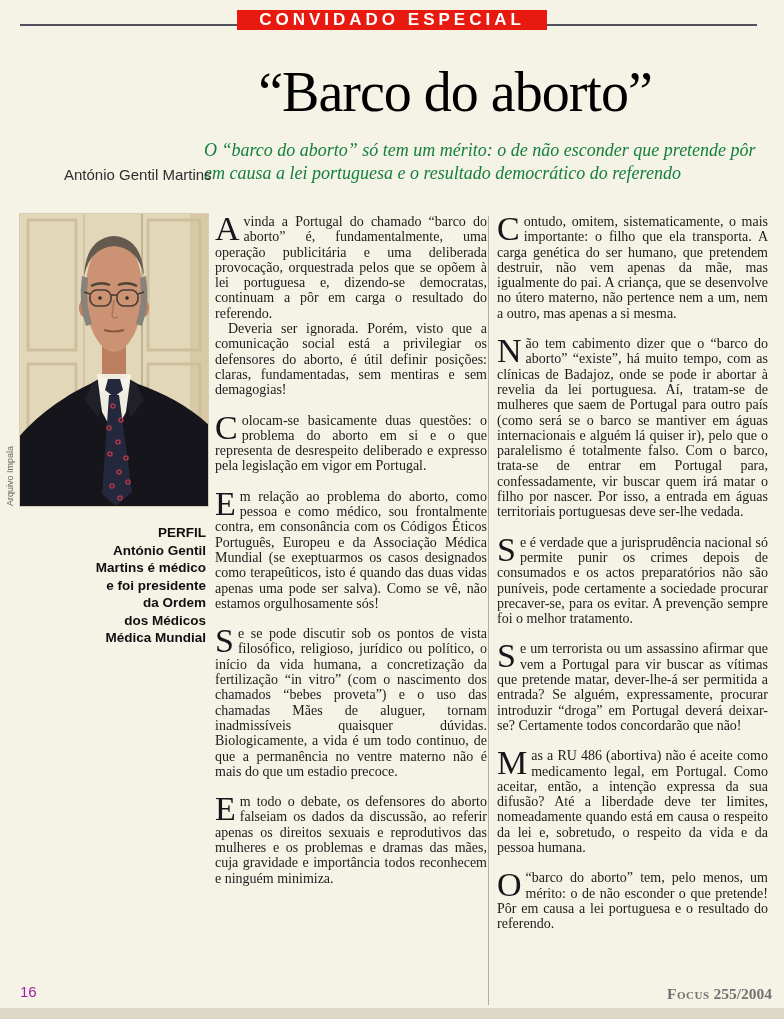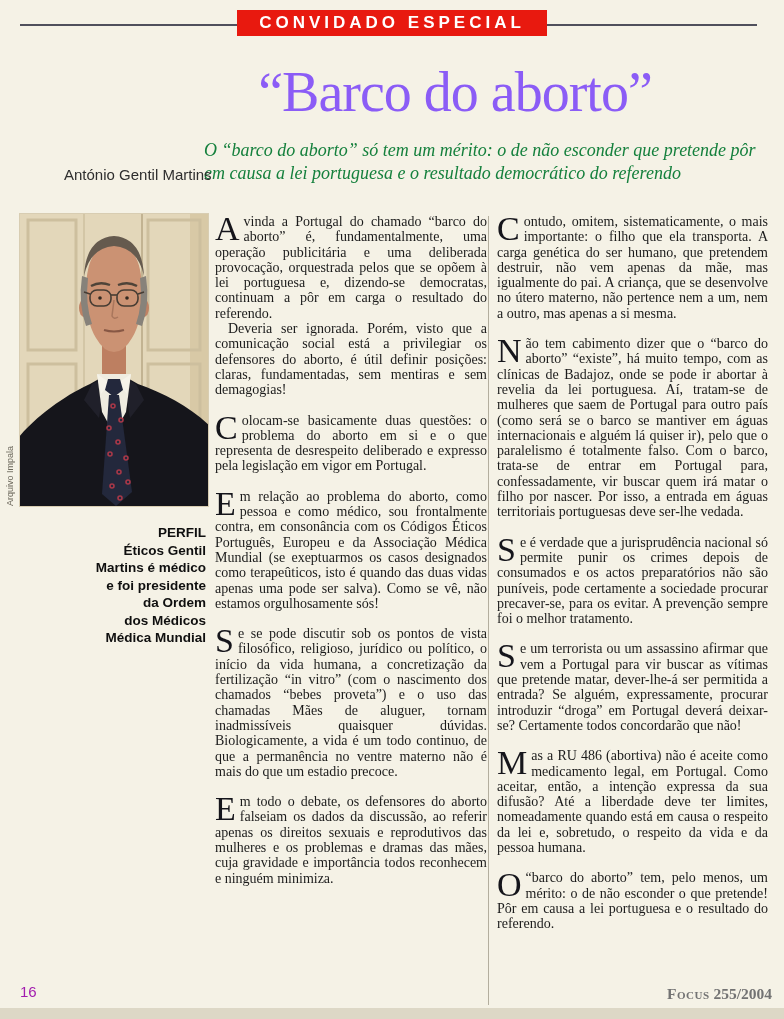--- a/index.html
+++ b/index.html
@@ -2,28 +2,28 @@
 <html><head>
 <meta charset="utf-8">
 <style>
   html,body{margin:0;padding:0;background:#d9d6c9;}
   .page{position:relative;width:784px;height:1019px;background:#f5f2e6;overflow:hidden;
         font-family:"Liberation Serif",serif;color:#1c1c1c;}
   
   .rule{position:absolute;top:24px;height:2px;background:#50505c;}
   .rule-left{left:20px;width:217px;}
   .rule-right{left:547px;width:210px;}
-  .banner{position:absolute;left:237px;top:10px;width:310px;height:26px;background:#e8190f;
+  .banner{position:absolute;left:237px;top:10px;width:310px;height:20px;background:#e8190f;
           display:flex;align-items:center;justify-content:center;}
   .banner-label{color:#ffffff;font-family:"Liberation Sans",sans-serif;font-weight:bold;
           font-size:17px;letter-spacing:4px;white-space:nowrap;}
   
   .title{position:absolute;left:140px;top:60px;width:630px;text-align:center;
          font-family:"Liberation Serif",serif;font-weight:400;font-size:56px;
-         letter-spacing:-1px;color:#8b5cf6;}
+         letter-spacing:-1px;color:#000000;}
   .lede{position:absolute;left:204px;top:139px;width:572px;font-style:italic;
         font-size:18px;line-height:23px;color:#15803d;}
   .author{position:absolute;left:20px;top:166px;font-family:"Liberation Sans",sans-serif;
         font-size:15px;color:#2e2e2e;margin-left:44px;}
   
   .photo{position:absolute;left:20px;top:214px;width:188px;height:292px;box-shadow:0 0 0 1px #d8cdb2;}
   .credit{position:absolute;left:5px;top:506px;transform:rotate(-90deg);transform-origin:0 0;
         font-family:"Liberation Sans",sans-serif;font-size:9px;color:#6d695d;white-space:nowrap;}
   .profile{position:absolute;left:20px;top:524px;width:186px;
         font-family:"Liberation Sans",sans-serif;font-weight:bold;font-size:13.5px;
@@ -115,21 +115,21 @@
     <circle cx="80" cy="84" r="1.8" fill="#32281f"></circle>
     <circle cx="107" cy="84" r="1.8" fill="#32281f"></circle>
 
     <path d="M 94 86 L 92 102 Q 94 106 98 103" stroke="#a9765c" stroke-width="1.5" fill="none"></path>
     <path d="M 84 116 Q 94 119 104 116" stroke="#875744" stroke-width="2" fill="none"></path>
   </svg>
   <div class="credit">Arquivo Impala</div>
 
   <div class="profile">
     <div>PERFIL</div>
-    <div>Éticos Gentil</div>
+    <div>António Gentil</div>
     <div>Martins é médico</div>
     <div>e foi presidente</div>
     <div>da Ordem</div>
     <div>dos Médicos</div>
     <div>Médica Mundial</div>
   </div>
 
   <div class="divider"></div>
 
   <div class="col col-left">

